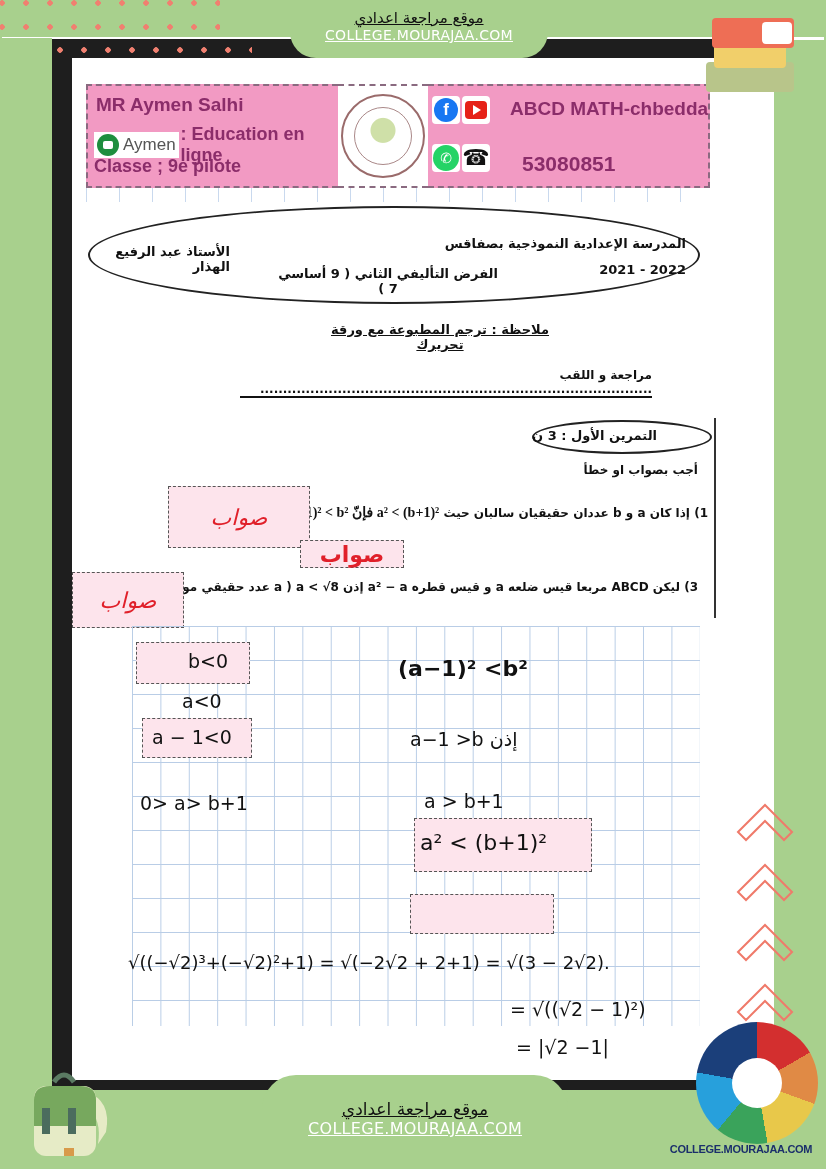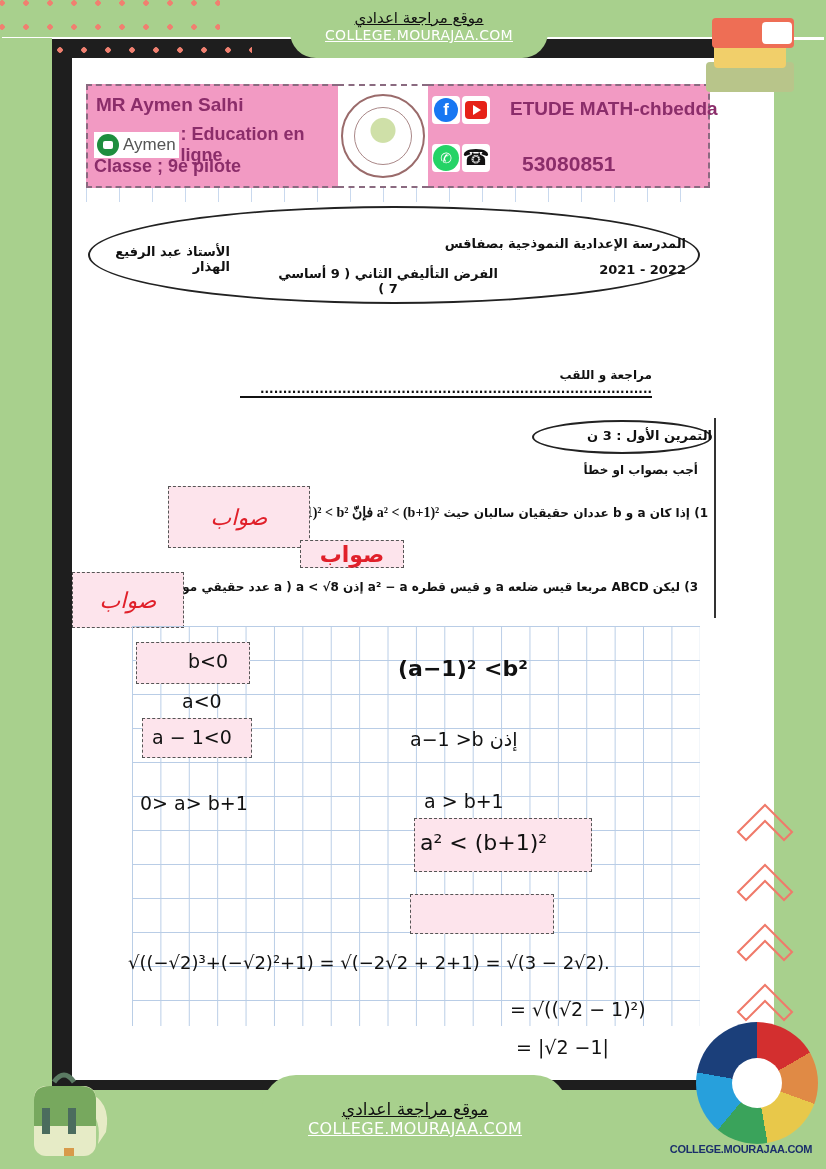--- a/index.html
+++ b/index.html
@@ -65,21 +65,21 @@
   .years { position: absolute; right: 62px; top: 204px; font-size: 13px; font-weight: bold; direction: ltr; }
   .prof { position: absolute; left: 8px; top: 186px; font-size: 13px; font-weight: bold; width: 150px; text-align: right; }
   .exam { position: absolute; left: 206px; top: 208px; font-size: 13px; font-weight: bold; width: 220px; text-align: center; }
 
   .note { position: absolute; left: 248px; top: 264px; width: 240px; font-size: 13px; font-weight: bold; text-decoration: underline; text-align: center; }
   .namefield { position: absolute; left: 168px; top: 310px; width: 412px; font-size: 12px; font-weight: bold; text-align: right; border-bottom: 2px solid #111; }
   .namefield .lbl { font-family: "DejaVu Sans", sans-serif; }
   .namefield .dots-line { letter-spacing: -1px; }
 
   .ex-ellipse { position: absolute; left: 460px; top: 362px; width: 180px; height: 34px; border: 2px solid #222; border-radius: 50%; }
-  .ex-title { position: absolute; left: 460px; top: 370px; width: 180px; text-align: right; font-size: 13px; font-weight: bold; }
+  .ex-title { position: absolute; left: 460px; top: 370px; width: 180px; text-align: left; font-size: 13px; font-weight: bold; }
   .ex-instr { position: absolute; right: 50px; top: 405px; font-size: 12px; font-weight: bold; }
   .vline-right { position: absolute; left: 642px; top: 360px; width: 2px; height: 200px; background: #333; }
 
   .q { position: absolute; font-size: 12px; font-weight: bold; white-space: nowrap; }
   .q1 { right: 40px; top: 446px; }
   .q2 { right: 40px; top: 482px; }
   .q3 { right: 50px; top: 522px; }
   .math { font-family: "Liberation Serif", serif; font-weight: bold; direction: ltr; unicode-bidi: embed; font-size: 14px; }
 
   .ans-box { position: absolute; background: #fde4ec; border: 1.5px dashed #555; display:flex; align-items:center; justify-content:center; }
@@ -142,33 +142,34 @@
         </div>
       <div class="soc yt">
           <span></span>
         </div>
       <div class="soc wa">
           <span>✆</span>
         </div>
       <div class="soc ph">
           <span>☎</span>
         </div>
-      <div class="hdr-etude">ETUDE MATH-chbedda</div>
+      <div class="hdr-etude">ABCD MATH-chbedda</div>
       <div class="hdr-phone">53080851</div>
     </div>
   </div>
 
   <div class="grid-faint"></div>
 
   <div class="ellipse"></div>
   <div class="ar school">المدرسة الإعدادية النموذجية  بصفاقس</div>
   <div class="ar years">2021 - 2022</div>
   <div class="ar prof">الأستاذ عبد الرفيع الهذار</div>
   <div class="ar exam">الفرض التأليفي الثاني ( 9 أساسي 7 )</div>
 
+  <div class="ar note">ملاحظة  : ترجم المطبوعة مع ورقة تحريرك</div>
   <div class="ar namefield">
     <span class="lbl">مراجعة و اللقب</span>
     <span class="dots-line">......................................................................................</span>
   </div>
 
   <div class="ex-ellipse"></div>
   <div class="ar ex-title">التمرين الأول : 3 ن</div>
   <div class="ar ex-instr">أجب بصواب او خطأ</div>
   <div class="vline-right"></div>
 

